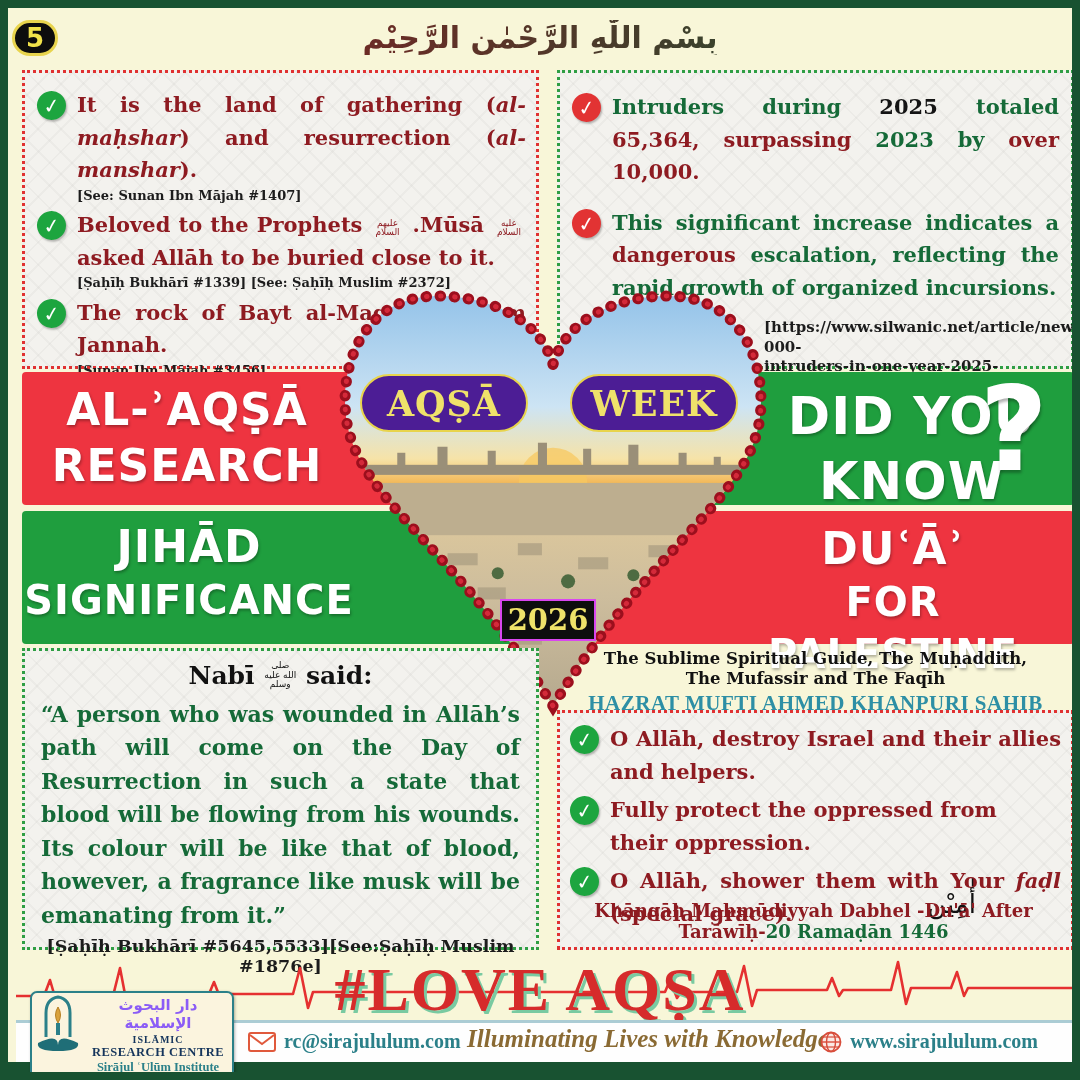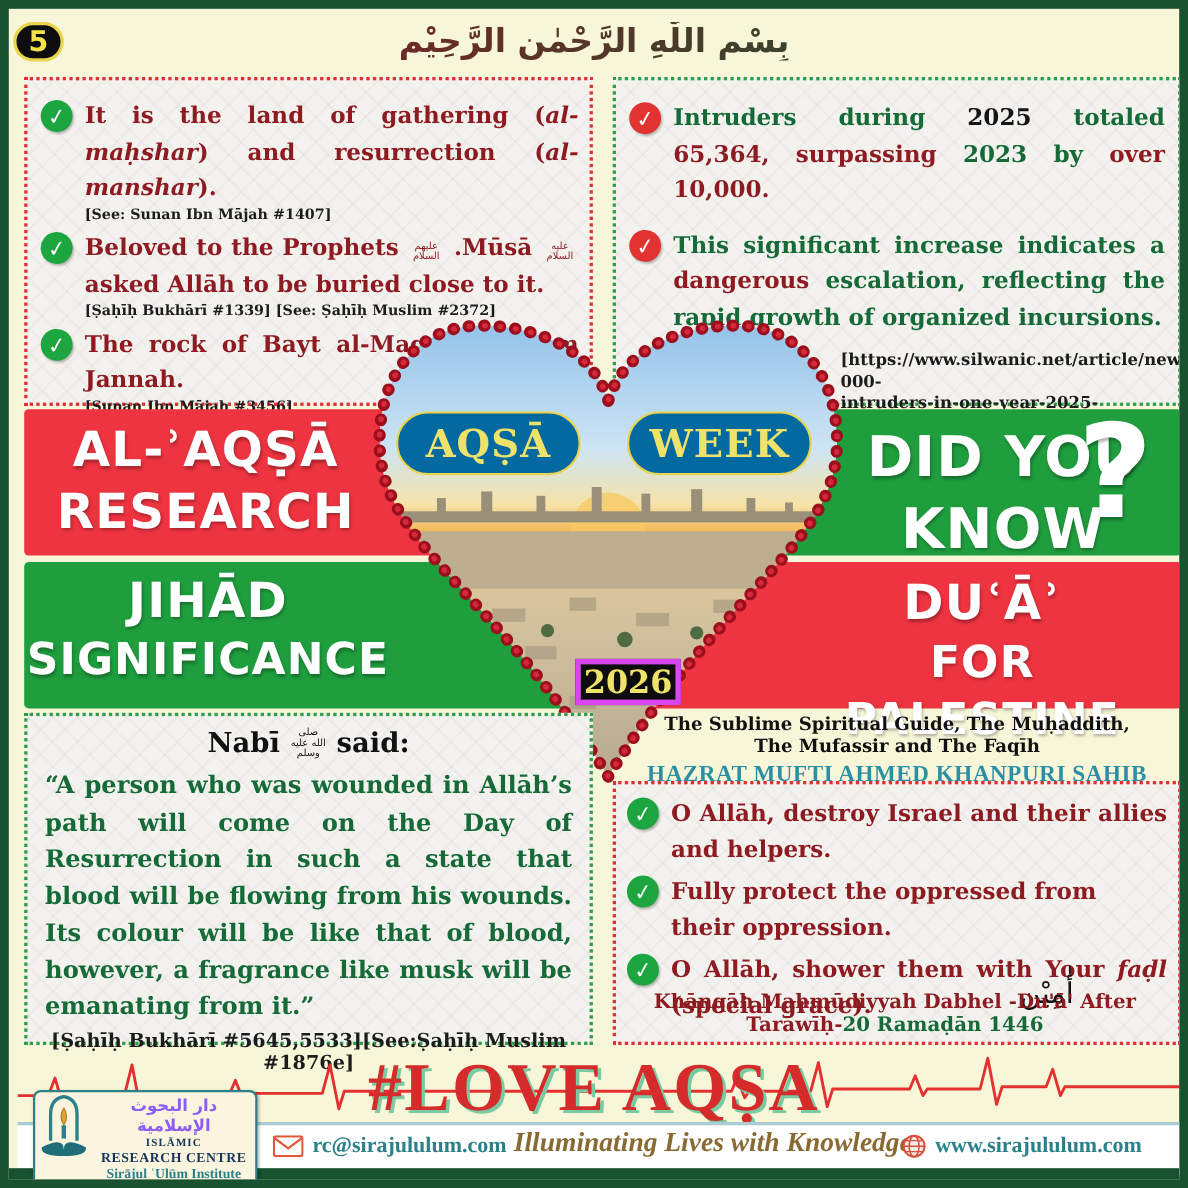--- a/index.html
+++ b/index.html
@@ -69,30 +69,30 @@
   .bt-dyk{left:230px;top:12px;width:250px;font-size:51px;}
   .qmark{position:absolute;right:26px;top:-12px;font:800 118px "DejaVu Sans",sans-serif;color:#fff;
     text-shadow:1px 3px 3px rgba(0,0,0,.3);}
   .bt-jihad{left:0;top:8px;width:334px;font-size:40px;}
   .bt-jihad .l1{font-size:44px;}
   .bt-dua{right:2px;top:10px;width:358px;font-size:40px;}
   .bt-dua .l1{font-size:44px;}
   
   .heart-svg{left:318px;top:278px;width:454px;height:432px;}
   .pill{
-    background:#0369a1;border:2px solid #e8d44d;border-radius:30px;color:#efe26a;
+    background:#4c1d95;border:2px solid #e8d44d;border-radius:30px;color:#efe26a;
     display:flex;align-items:center;justify-content:center;
     font:bold 35px "DejaVu Serif",serif;letter-spacing:1px;box-sizing:border-box;
   }
   .pill-aqsa{left:352px;top:366px;width:168px;height:58px;}
   .pill-week{left:562px;top:366px;width:168px;height:58px;}
   .year-badge{
-    left:492px;top:591px;width:96px;height:42px;background:#0d0d0d;border:5px solid #d946ef;
+    left:492px;top:591px;width:96px;height:42px;background:#0d0d0d;border:2px solid #d946ef;
     color:#efe26a;display:flex;align-items:center;justify-content:center;
-    font:bold 29px "DejaVu Serif",serif;box-sizing:border-box;margin-left:23px;
+    font:bold 29px "DejaVu Serif",serif;box-sizing:border-box;
   }
   
   .hadith-head{text-align:center;font-weight:bold;font-size:25px;color:#111;margin-top:2px;}
   .hadith-quote{
     margin-top:8px;text-align:justify;font-weight:bold;font-size:22px;line-height:1.52;color:#156a38;
   }
   .hadith-cite{text-align:center;font-size:17.5px;font-weight:bold;color:#1c1c1c;margin-top:4px;}
   
   .scholar{left:549px;top:641px;width:517px;text-align:center;line-height:1.2;}
   .scholar .tl{font-size:16.5px;font-weight:bold;color:#111;}

